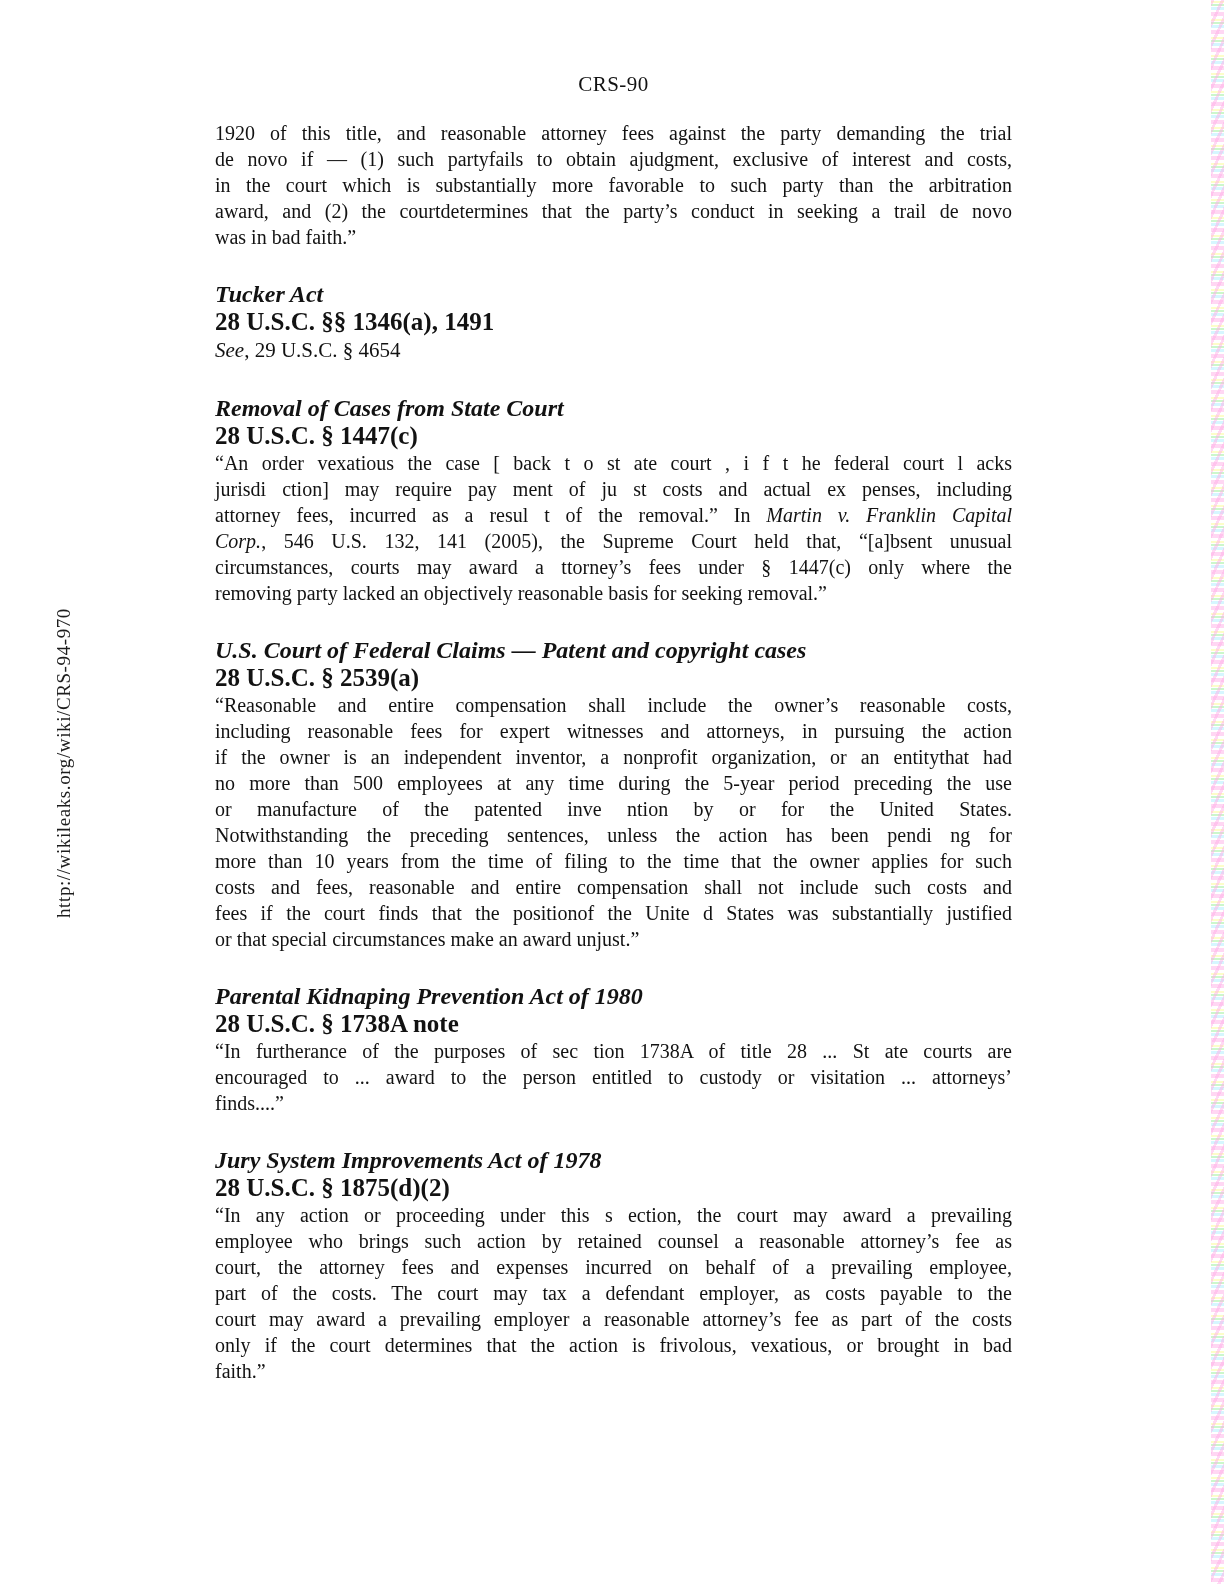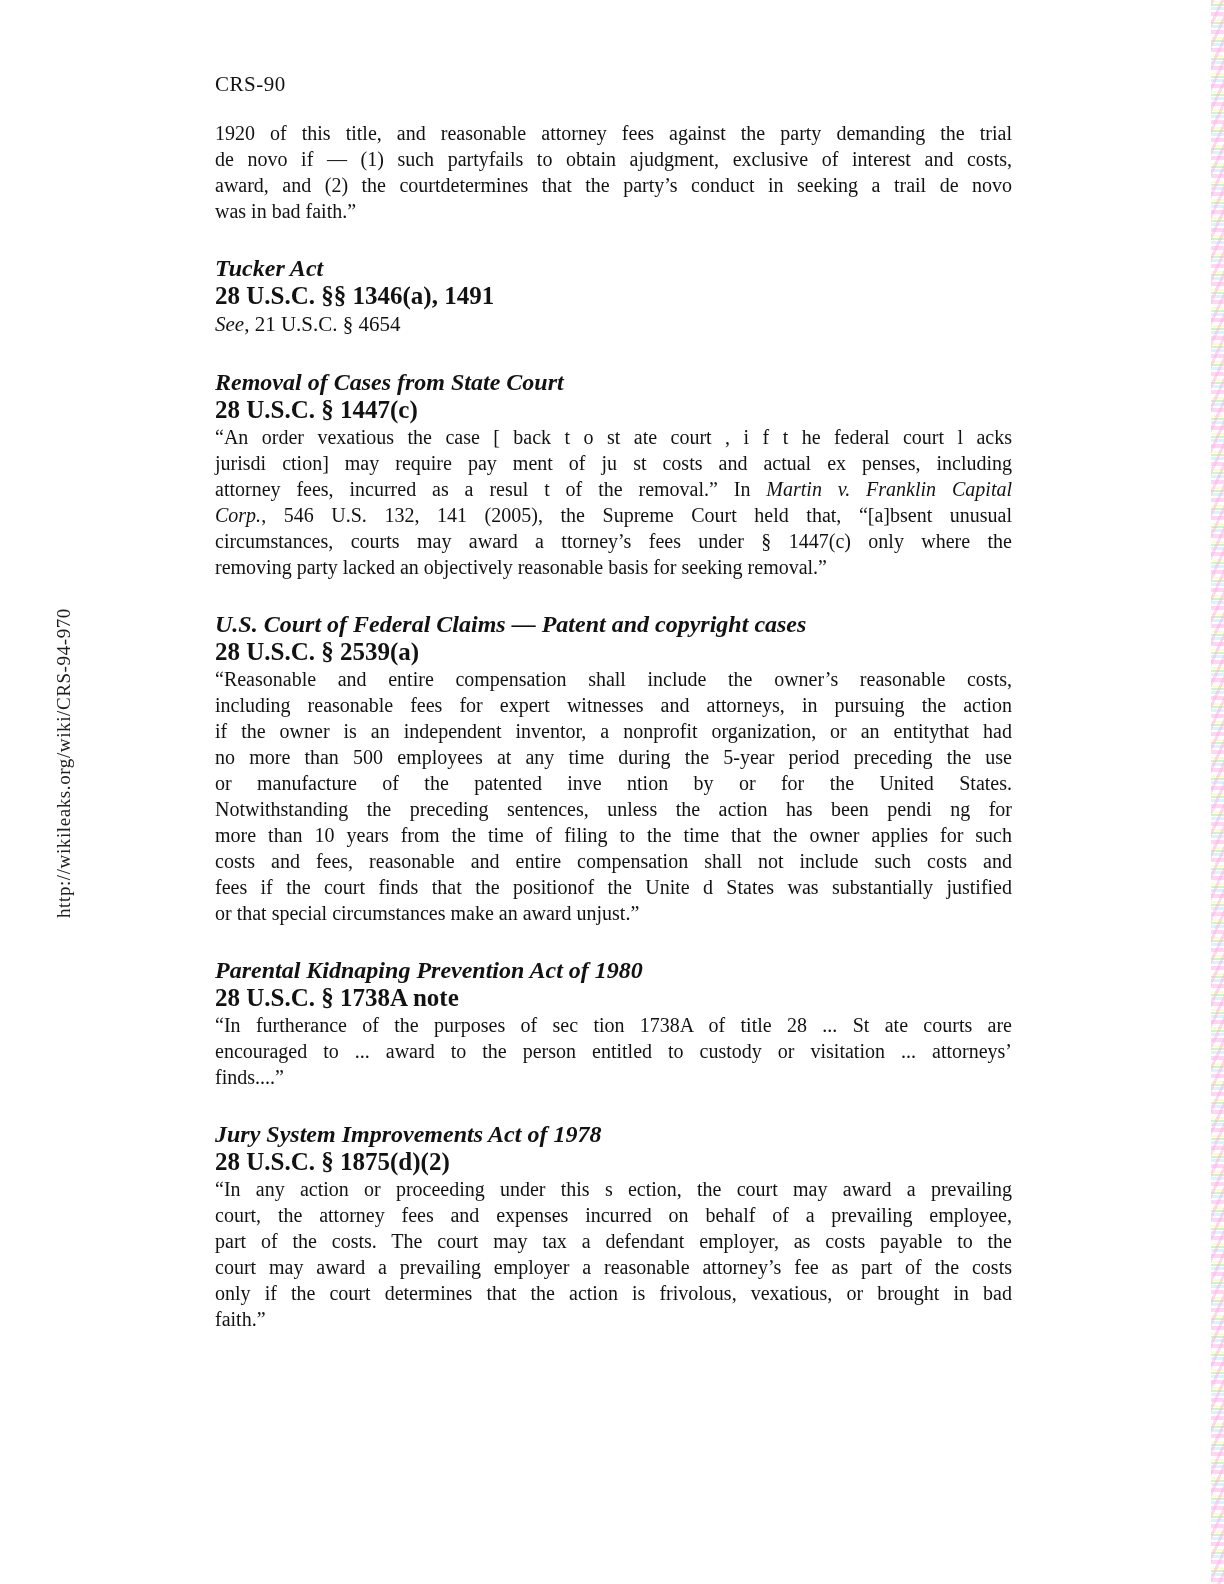--- a/index.html
+++ b/index.html
@@ -10,21 +10,21 @@
     font-family: "Liberation Serif", serif;
     position: relative;
     overflow: hidden;
   }
   .content {
     position: absolute;
     left: 215px; top: 0;
     width: 797px;
   }
   .page-header {
-    text-align: left;
+    text-align: center;
     margin-top: 72px;
     font-size: 21px;
     line-height: 24px;
     letter-spacing: 0.5px;
   }
   .intro { margin-top: 24px; }
   .pline {
     font-size: 20px;
     line-height: 26px;
     text-align: justify;
@@ -83,28 +83,29 @@
 
 <div class="watermark">http://wikileaks.org/wiki/CRS-94-970</div>
 
 <div class="content">
 
   <div class="page-header">CRS-90</div>
 
   <div class="intro">
       <div class="pline">1920 of this title, and reasonable attorney fees against the party demanding the trial</div>
       <div class="pline">de novo if — (1) such partyfails to obtain ajudgment, exclusive of interest and costs,</div>
+      <div class="pline">in the court which is substantially more favorable to such party than the arbitration</div>
       <div class="pline">award, and (2) the courtdetermines that the party’s conduct in seeking a trail de novo</div>
       <div class="pline last">was in bad faith.”</div>
     </div>
 
   <div class="section">
     <div class="sec-heading">Tucker Act</div>
     <div class="sec-statute">28 U.S.C. §§ 1346(a), 1491</div>
-    <div class="sec-citation"><span class="it">See</span><span>, 21 U.S.C. § 4654</span></div>
+    <div class="sec-citation"><span class="it">See</span><span>, 29 U.S.C. § 4654</span></div>
   </div>
 
   <div class="section">
     <div class="sec-heading">Removal of Cases from State Court</div>
     <div class="sec-statute">28 U.S.C. § 1447(c)</div>
     <div class="sec-body">
         <div class="pline">“An order vexatious the case [ back t o st ate court , i f t he federal court l acks</div>
         <div class="pline">jurisdi ction] may require pay ment of ju st costs and actual ex penses, including</div>
         <div class="pline"><span>attorney fees, incurred as a resul t of the removal.”  In </span><span class="it">Martin v. Franklin Capital</span></div>
         <div class="pline"><span class="it">Corp.</span><span>, 546 U.S. 132, 141 (2005), the Supreme Court held that, “[a]bsent unusual</span></div>
@@ -138,20 +139,21 @@
         <div class="pline">encouraged to ... award to the person entitled to custody or visitation ... attorneys’</div>
         <div class="pline last">finds....”</div>
       </div>
   </div>
 
   <div class="section">
     <div class="sec-heading">Jury System Improvements Act of 1978</div>
     <div class="sec-statute">28 U.S.C. § 1875(d)(2)</div>
     <div class="sec-body">
         <div class="pline">“In any action or proceeding under this s ection, the court may award a prevailing</div>
+        <div class="pline">employee who brings such action by retained counsel a reasonable attorney’s fee as</div>
         <div class="pline">court, the attorney fees and expenses incurred on behalf of a prevailing employee,</div>
         <div class="pline">part of the costs.  The court may tax a defendant employer, as costs payable to the</div>
         <div class="pline">court may award a prevailing employer a reasonable attorney’s fee as part of the costs</div>
         <div class="pline">only if the court determines that the action is frivolous, vexatious, or brought in bad</div>
         <div class="pline last">faith.”</div>
       </div>
   </div>
 
 </div>
 

